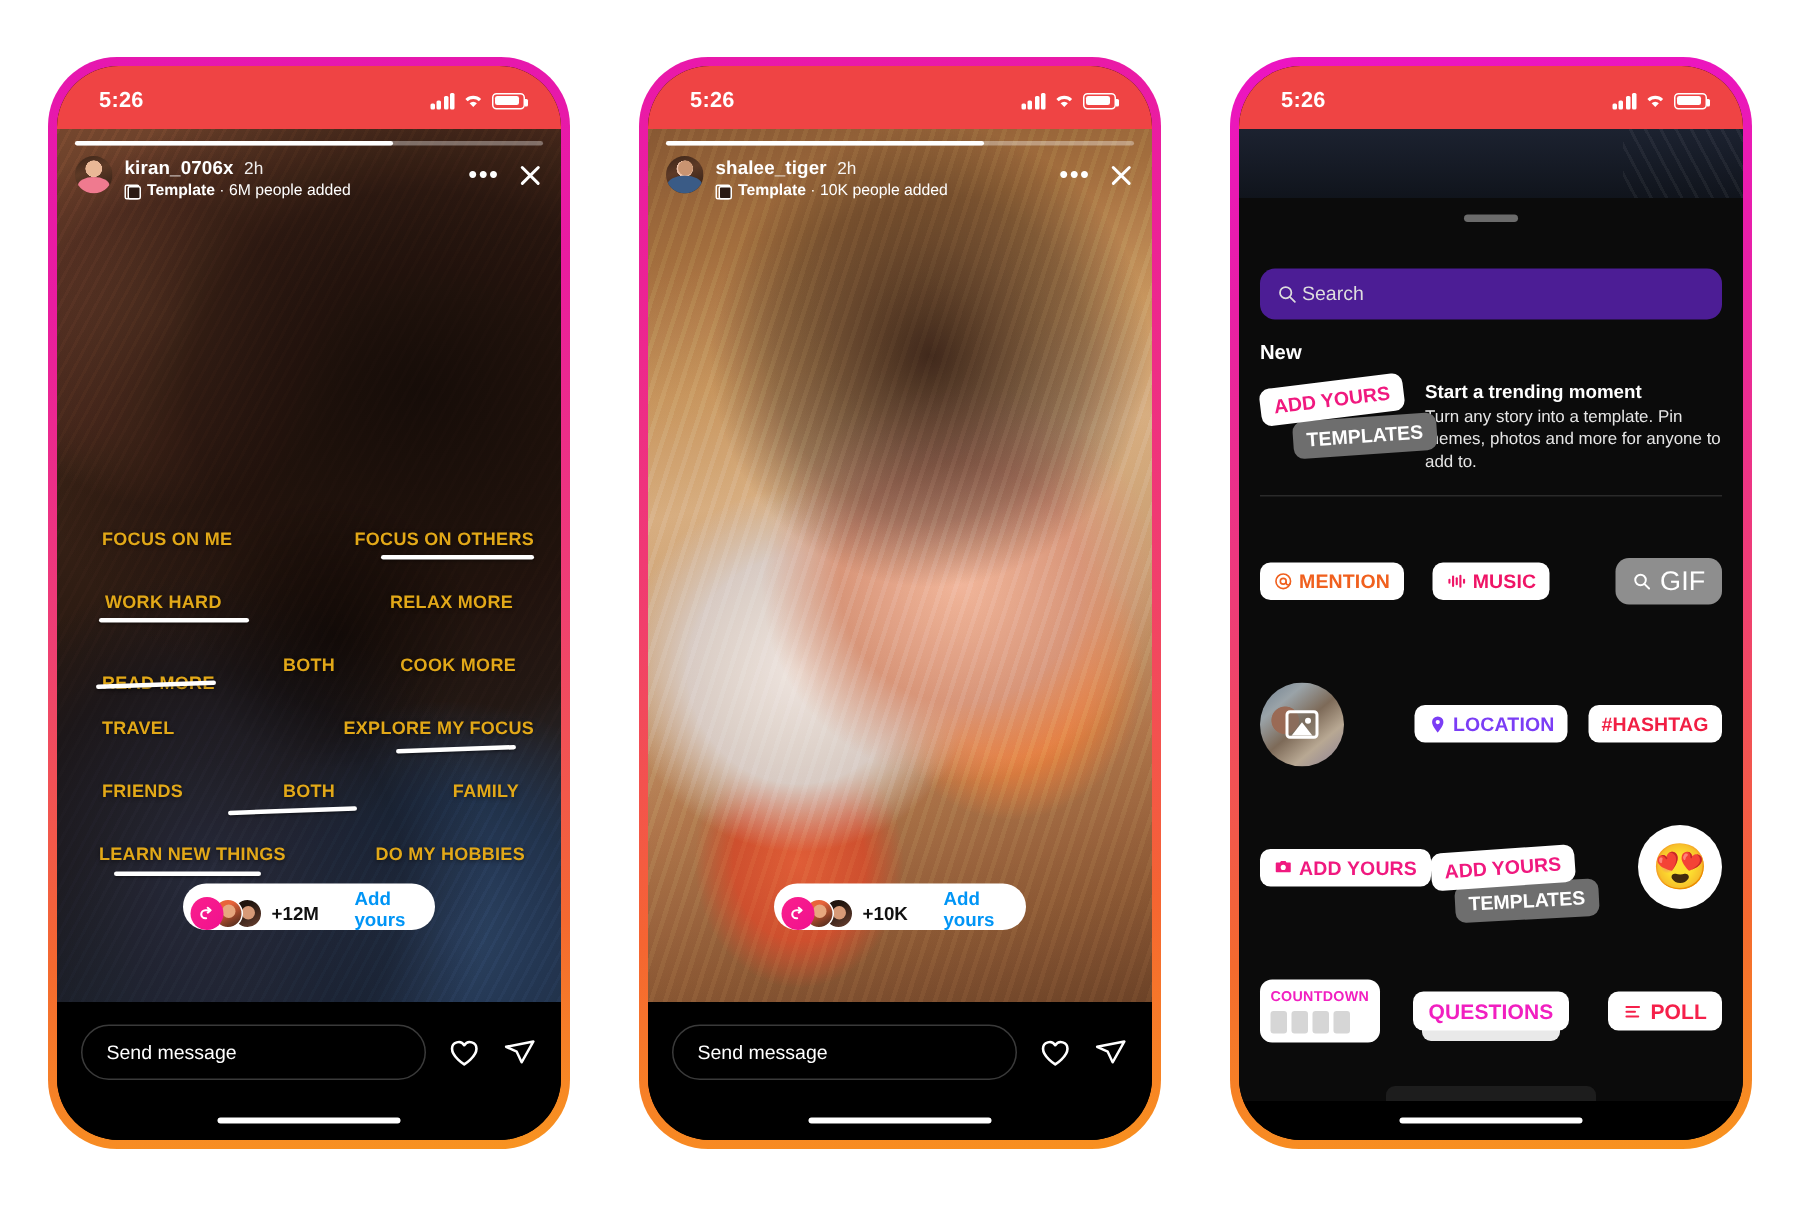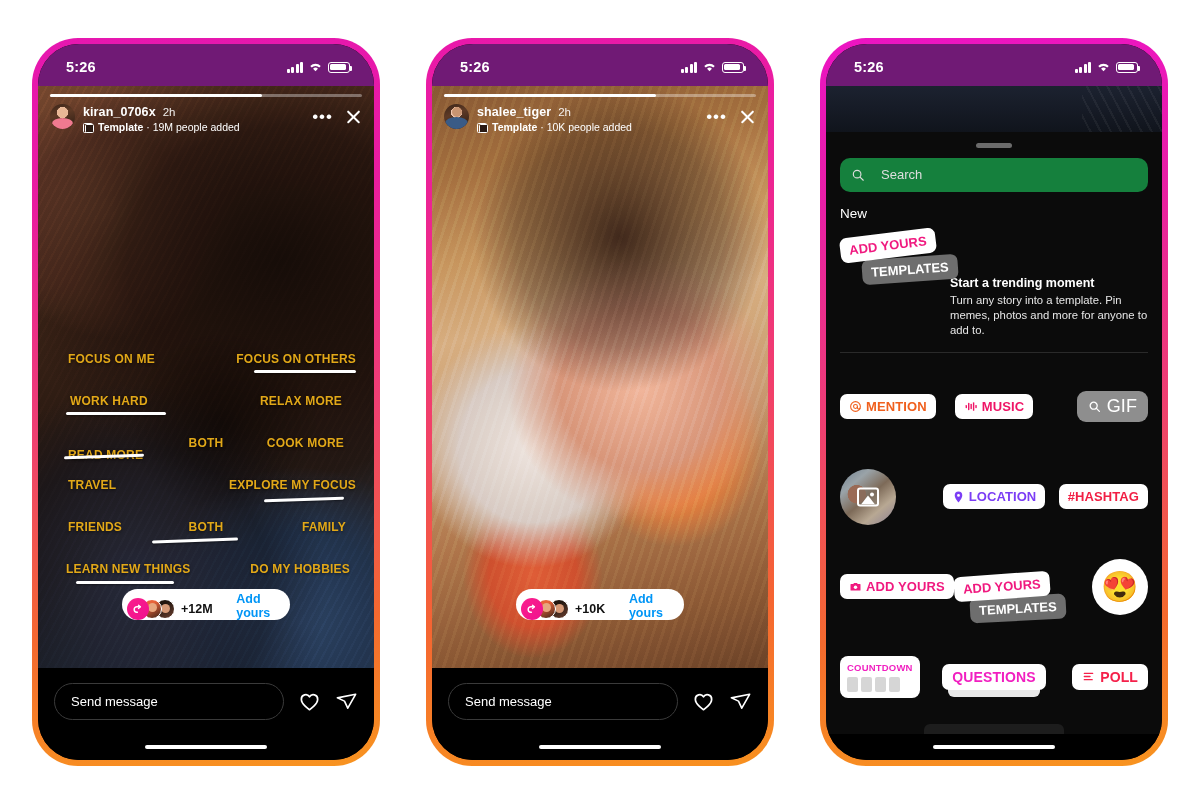--- a/index.html
+++ b/index.html
@@ -29,21 +29,21 @@
     border-radius: 41px; background: #000;
     overflow: hidden;
     display: flex; flex-direction: column;
   }
 
   
   .statusbar {
     height: 42px; flex: 0 0 42px;
     display: flex; align-items: center; justify-content: space-between;
     padding: 4px 24px 0 28px;
-    color: #fff; background: #701a75; position: relative; z-index: 20;
+    color: #fff; background: #ef4444; position: relative; z-index: 20;
   }
   .sb-time { font-size: 14.5px; font-weight: 600; letter-spacing: .2px; }
   .sb-right { display: flex; align-items: center; gap: 5px; }
   .sig { display: flex; align-items: flex-end; gap: 1.5px; height: 11px; }
   .sig i { display: block; width: 3px; background: #fff; border-radius: 1px; }
   .sig i:nth-child(1){height:4px}.sig i:nth-child(2){height:6px}
   .sig i:nth-child(3){height:8.5px}.sig i:nth-child(4){height:11px}
   .batt { width: 22px; height: 11px; border: 1.4px solid #fff; border-radius: 3px; position: relative; }
   .batt::after { content:""; position:absolute; right:-3.2px; top:3px; width:2px; height:5px; background:#fff; border-radius:0 1px 1px 0;}
   .batt i { position: absolute; left: 1.3px; top: 1.3px; bottom: 1.3px; width: 16px; background: #fff; border-radius: 1.5px; }
@@ -150,27 +150,27 @@
   .icn svg { width: 100%; height: 100%; display:block; }
   .home-ind { height: 26px; background:#000; display:flex; align-items:center; justify-content:center; flex:0 0 26px;}
   .home-ind i { width: 122px; height: 4px; background:#fff; border-radius:3px; }
 
   
   .tray-top { height: 46px; flex: 0 0 46px; background: linear-gradient(180deg,#1c2230 0%, #10141c 100%); position: relative; overflow:hidden;}
   .tray-top::after{content:"";position:absolute;right:-10px;top:-20px;width:90px;height:90px;
     background: repeating-linear-gradient(62deg, rgba(255,255,255,.05) 0 2px, rgba(0,0,0,0) 2px 9px);}
   .tray { flex: 1; background: #0b0b0b; display: flex; flex-direction: column; padding: 0 14px; overflow: hidden; }
   .grabber { width: 36px; height: 4.5px; background: #6b6b6b; border-radius: 3px; margin: 11px auto 10px; flex: 0 0 auto; }
-  .search { height: 34px; background: #15803d; border-radius: 10px; display: flex; align-items: center; gap: 16px; padding: 0 11px; flex: 0 0 34px; }
+  .search { height: 34px; background: #4c1d95; border-radius: 10px; display: flex; align-items: center; gap: 3px; padding: 0 11px; flex: 0 0 34px; margin-top: 21px; }
   .search svg { width: 14px; height: 14px; color:#dcdcdc; flex:0 0 14px;}
   .search span { color: #dedede; font-size: 13px; }
-  .sec-title { color:#fff; font-size: 13.5px; font-weight: 400; margin: 14px 0 0; flex: 0 0 auto;}
+  .sec-title { color:#fff; font-size: 13.5px; font-weight: 700; margin: 14px 0 0; flex: 0 0 auto;}
   .promo { display: flex; gap: 14px; padding: 12px 0 14px; align-items: flex-start; flex: 0 0 auto;}
   .promo-art { width: 96px; flex: 0 0 96px; position: relative; height: 56px; }
-  .promo-text h4 { color:#fff; font-size: 12.5px; font-weight: 700; margin-bottom: 3px; margin-top: 43px; }
+  .promo-text h4 { color:#fff; font-size: 12.5px; font-weight: 700; margin-bottom: 3px; }
   .promo-text p { color:#e6e6e6; font-size: 11.3px; line-height: 1.35; }
   .divider { height: 1px; background: #2a2a2a; flex: 0 0 1px; }
   .grid { flex: 1; display: flex; flex-direction: column; justify-content: space-around; padding: 8px 0 2px; }
   .grow { display: flex; align-items: center; justify-content: space-between; height: 56px; }
   .cell { flex: 1; display: flex; align-items: center; }
   .cell.c-center { justify-content: center; }
   .cell.c-right { justify-content: flex-end; }
 
   
   .chip { background:#fff; border-radius: 7px; padding: 5px 9px; display:inline-flex; align-items:center; gap:4px;
@@ -248,21 +248,21 @@
 
         <div class="st-header">
           <div class="avatar a1"></div>
           <div class="hd-texts">
             <div class="hd-line1">
               <span class="hd-user">kiran_0706x</span>
               <span class="hd-time">2h</span>
             </div>
             <div class="hd-line2">
               <span class="tpl-icon"></span>
-              <span class="hd-meta"><b>Template</b><span> · </span><span>19M people added</span></span>
+              <span class="hd-meta"><b>Template</b><span> · </span><span>6M people added</span></span>
             </div>
           </div>
           <div class="hd-actions">
             <span class="dots">•••</span>
             <span class="xclose"></span>
           </div>
         </div>
 
 
         <div class="tpl-rows">

